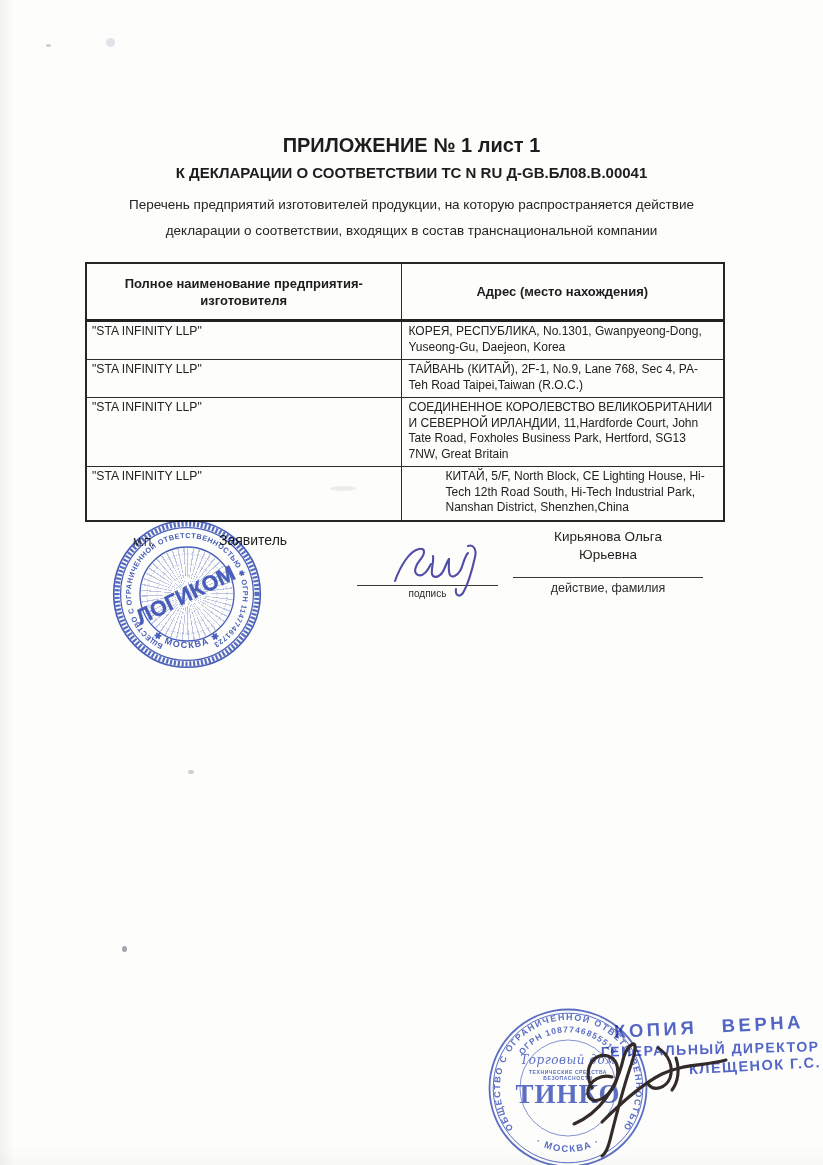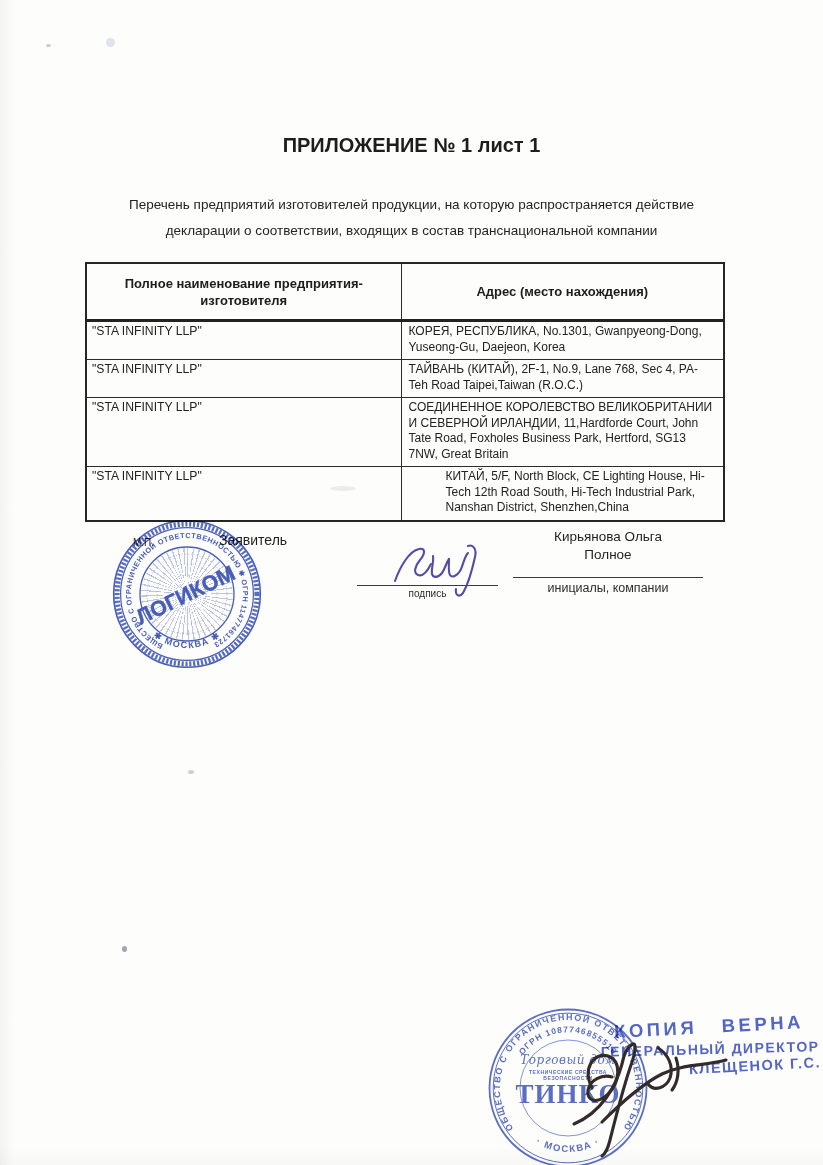--- a/index.html
+++ b/index.html
@@ -88,20 +88,21 @@
   .sp3{left:188px;top:770px;width:6px;height:4px;opacity:.45;}
   .sp4{left:122px;top:946px;width:5px;height:6px;opacity:.55;background:#5a5a70;}
   .sp5{left:330px;top:486px;width:26px;height:5px;opacity:.12;background:#777;}
 </style>
 </head>
 <body>
 
 <div class="page">
 
   <div class="hline t2">ПРИЛОЖЕНИЕ № 1 лист 1</div>
+  <div class="hline t3">К ДЕКЛАРАЦИИ О СООТВЕТСТВИИ ТС N RU Д-GB.БЛ08.В.00041</div>
   <div class="hline s1">Перечень предприятий изготовителей продукции, на которую распространяется действие</div>
   <div class="hline s2">декларации о соответствии, входящих в состав транснациональной компании</div>
 
   <table class="mtable">
     <colgroup>
         <col class="c1">
         <col class="c2">
       </colgroup>
     <tbody>
         <tr>
@@ -137,24 +138,24 @@
       <path d="M61,18 C61,24 60,31 62,34 C64,37 69,35 72,30 C75,25 76,16 80,12"></path>
       <path d="M80,5 C85,3 89,8 87,16 C85,25 81,42 75,52 C71,57 67,54 68,48"></path>
     </g>
   </svg>
 
   <div class="sigline"></div>
   <div class="sigcap">подпись</div>
 
   <div class="signame">
     <div>Кирьянова Ольга</div>
-    <div>Полное</div>
+    <div>Юрьевна</div>
   </div>
   <div class="nameline"></div>
-  <div class="namecap">инициалы, компании</div>
+  <div class="namecap">действие, фамилия</div>
 
   <div class="stampL">
     <div class="guilloche"></div>
     <svg width="152" height="152" viewBox="0 0 152 152">
       <g fill="none" stroke="#3d55b8">
         <circle cx="76" cy="76" r="73.3" stroke-width="1.6"></circle>
         <circle cx="76" cy="76" r="70" stroke-width="5.2" stroke-dasharray="2.2 1.7" opacity=".9"></circle>
         <circle cx="76" cy="76" r="66.4" stroke-width="1.2"></circle>
         <circle cx="76" cy="76" r="47" stroke-width="1.3"></circle>
         <circle cx="76" cy="76" r="40" stroke-width=".8" stroke-dasharray="1 2" opacity=".55"></circle>

